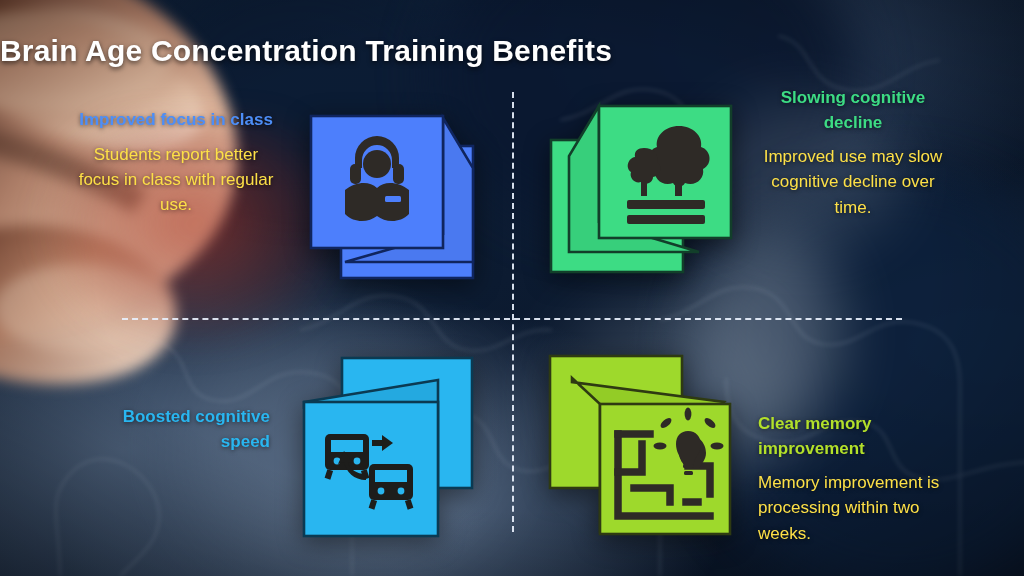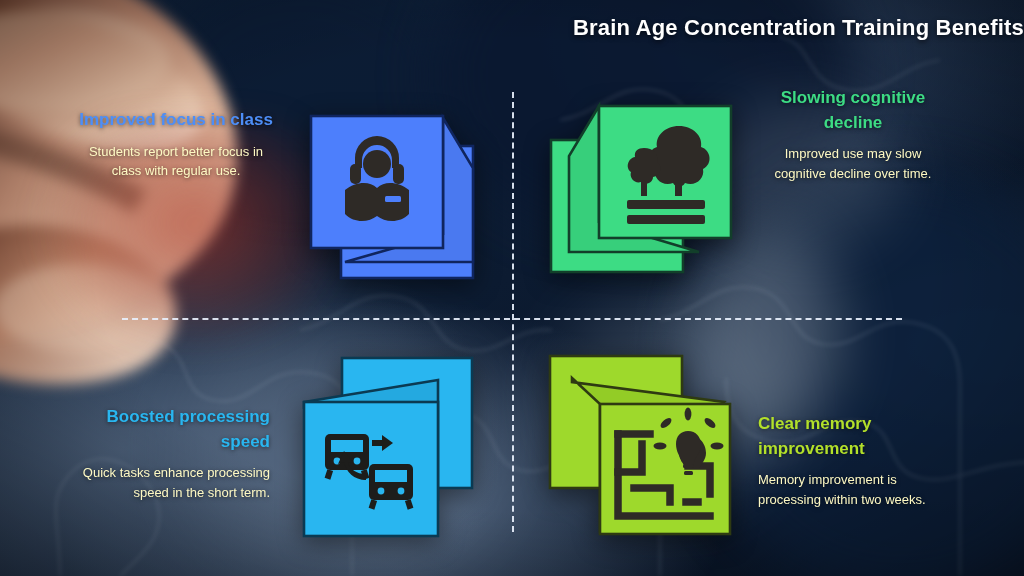--- a/index.html
+++ b/index.html
@@ -45,24 +45,24 @@
   }
   .vignette{
     position:absolute; inset:0;
     background:radial-gradient(ellipse 78% 78% at 50% 48%, rgba(0,0,0,0) 52%, rgba(0,0,0,.40) 100%);
   }
 
   
   #fg { position:absolute; inset:0; z-index:5; }
 
   .title{
-    position:absolute; left:0; right:0; top:15px;
-    text-align:right;
+    position:absolute; left:0; right:0; top:34px;
+    text-align:left;
     color:#ffffff;
-    font-size:22px; font-weight:bold;
+    font-size:30px; font-weight:bold;
     letter-spacing:.2px;
     text-shadow:0 2px 5px rgba(0,0,0,.65);
   }
 
   
   .div-v{
     position:absolute; left:512px; top:92px; width:0; height:440px;
     border-left:2px dashed rgba(232,240,252,.92);
   }
   .div-h{
@@ -71,21 +71,21 @@
   }
 
   
   .txt{ position:absolute; width:200px; }
   .txt h3{
     font-size:17px; font-weight:bold; line-height:1.45;
     text-shadow:0 1px 4px rgba(0,0,0,.55);
     margin-bottom:9px;
   }
   .txt p{
-    font-size:13px; line-height:1.48; color:#fef9c3; font-weight:normal;
+    font-size:17px; line-height:1.48; color:#fde047; font-weight:normal;
     text-shadow:0 1px 4px rgba(0,0,0,.6);
   }
   .t-tl{ left:76px;  top:108px; text-align:center; }
   .t-tr{ left:758px; top:86px;  text-align:center;  width:190px; }
   .t-bl{ left:78px;  top:405px; text-align:right; width:192px; }
   .t-br{ left:758px; top:400px; text-align:left;  width:195px;margin-top:12px; }
 
   
   .card{ position:absolute; width:200px; height:200px; }
   .card svg{ display:block; overflow:visible; filter:drop-shadow(0 6px 13px rgba(0,0,0,.48)); }
@@ -232,22 +232,21 @@
                  C 110 91, 102 94, 98 90 C 92 92, 86 86, 88 80
                  C 82 76, 85 66, 92 65 C 91 59, 95 56, 101 56 Z"></path>
         <rect x="98" y="80" width="6" height="24"></rect>
         <rect x="84" y="108" width="78" height="9" rx="2"></rect>
         <rect x="84" y="123" width="78" height="9" rx="2"></rect>
       </g>
     </svg>
   </div>
 
   <div class="txt t-bl">
-    <h3 style="color:#29b6f0">Boosted processing speed</h3>
-    <p>Quick tasks enhance processing speed in the short term.</p>
+    <h3 style="color:#29b6f0">Boosted cognitive speed</h3>
   </div>
 
   <div class="card c-bl">
     <svg width="200" height="200" viewBox="0 0 200 200">
 
       <rect x="54" y="10" width="130" height="130" fill="#29b6f0" stroke="#0b3a52" stroke-width="2.6"></rect>
 
       <path d="M 16 54 L 150 32 L 150 152 L 146 156 L 16 60 Z" fill="#24a9e0" stroke="#0b3a52" stroke-width="2.6"></path>
 
       <rect x="16" y="54" width="134" height="134" fill="#29b6f0" stroke="#0b3a52" stroke-width="2.6"></rect>

